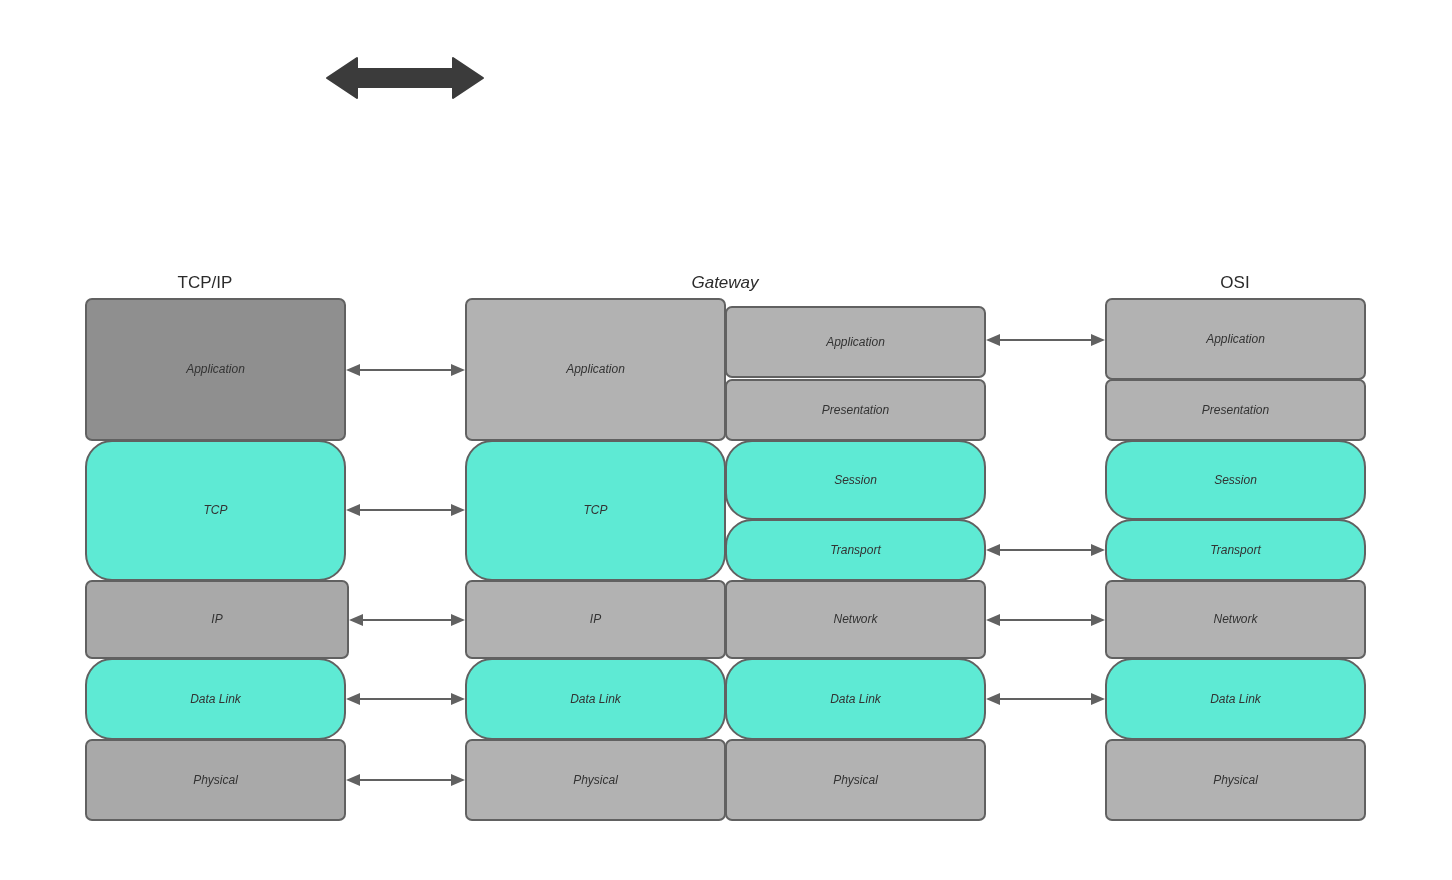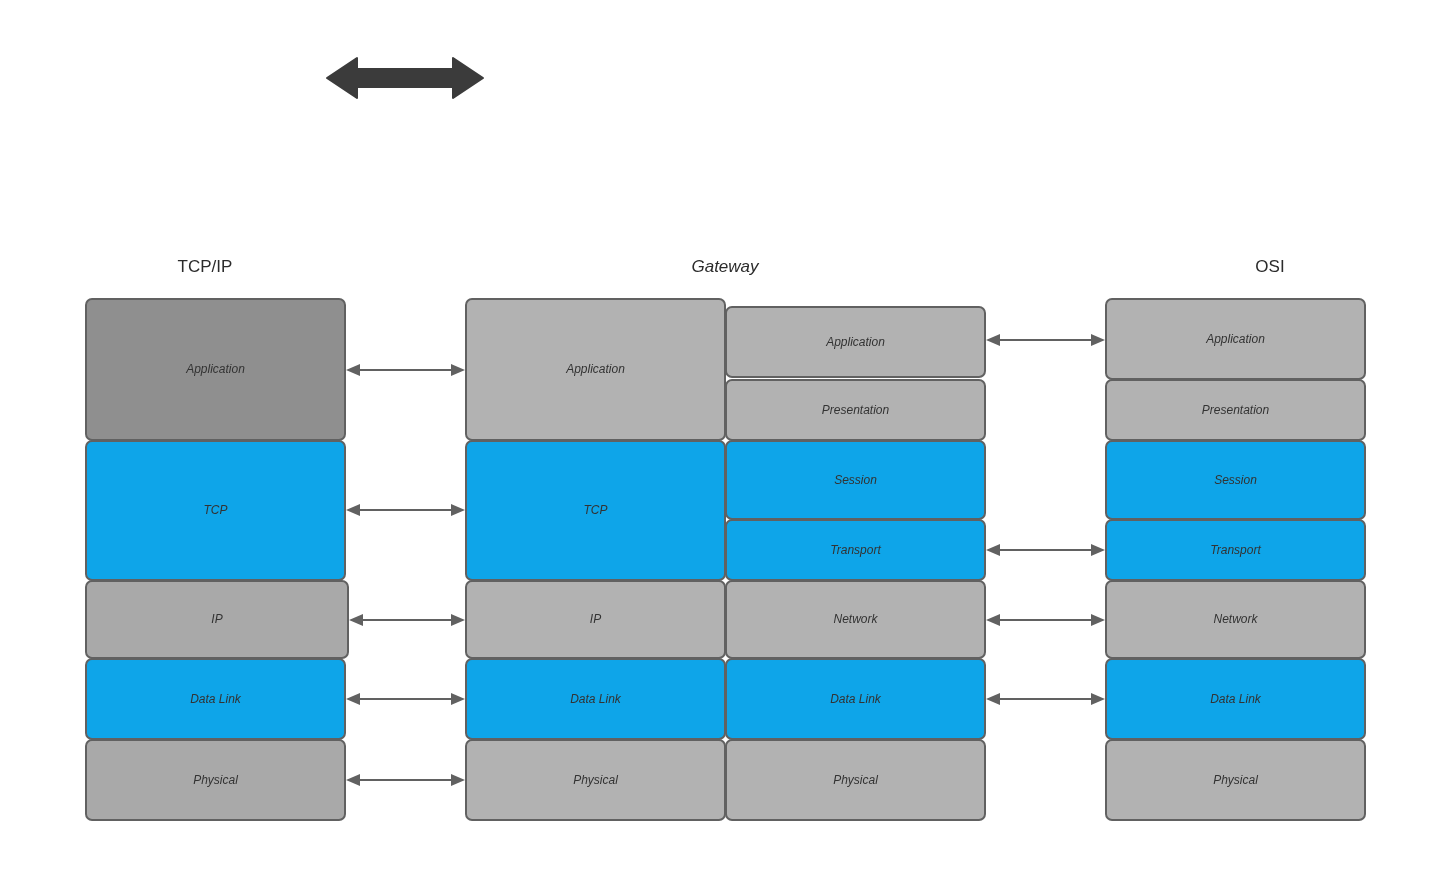--- a/index.html
+++ b/index.html
@@ -33,38 +33,39 @@
   }
 
   
   .col-header {
     position: absolute;
     text-align: center;
     font-size: 17px;
     line-height: 20px;
     color: #2b2b2b;
     white-space: nowrap;
+    margin-top: 16px;
   }
 
   
   .layer-box {
     position: absolute;
     box-sizing: border-box;
     border: 2px solid #616161;
     border-radius: 7px;
     display: flex;
     align-items: center;
     justify-content: center;
     font-size: 12px;
     line-height: 19px;
     color: #333333;
     white-space: nowrap;
     font-style: italic;
   }
-  .fill-white  { background: #0ea5e9; }
+  .fill-white  { background: #5eead4; border-radius: 27px; }
   .fill-light  { background: #b2b2b2; }
   .fill-mid    { background: #a9a9a9; }
   .fill-dark   { background: #8f8f8f; }
 
   
   .connector {
     position: absolute;
     height: 20px;
   }
   .connector svg { display: block; }
@@ -75,21 +76,21 @@
 <div id="canvas">
 
   <div class="big-arrow">
     <svg width="160" height="50" viewBox="0 0 160 50" aria-hidden="true">
       <path d="M 2 25 L 32 5 L 32 16 L 128 16 L 128 5 L 158 25 L 128 45 L 128 34 L 32 34 L 32 45 Z" fill="#3b3b3b" stroke="#3b3b3b" stroke-width="2" stroke-linejoin="round"></path>
     </svg>
   </div>
 
   <div class="col-header" style="left:105px; top:257px; width:200px;">TCP/IP</div>
   <div class="col-header" style="left:625px; top:257px; width:200px;font-style:italic;">Gateway</div>
-  <div class="col-header" style="left:1170px; top:257px; width:200px;">OSI</div>
+  <div class="col-header" style="left:1135px; top:257px; width:200px;">OSI</div>
 
   <div class="layer-box fill-dark" style="left:85px; top:298px; width:261px; height:143px;">Application</div>
   <div class="layer-box fill-white" style="left:85px; top:440px; width:261px; height:141px;">TCP</div>
   <div class="layer-box fill-mid" style="left:85px; top:580px; width:264px; height:79px;">IP</div>
   <div class="layer-box fill-white" style="left:85px; top:658px; width:261px; height:82px;">Data Link</div>
   <div class="layer-box fill-mid" style="left:85px; top:739px; width:261px; height:82px;">Physical</div>
 
   <div class="layer-box fill-light" style="left:465px; top:298px; width:261px; height:143px;">Application</div>
   <div class="layer-box fill-white" style="left:465px; top:440px; width:261px; height:141px;">TCP</div>
   <div class="layer-box fill-light" style="left:465px; top:580px; width:261px; height:79px;">IP</div>

